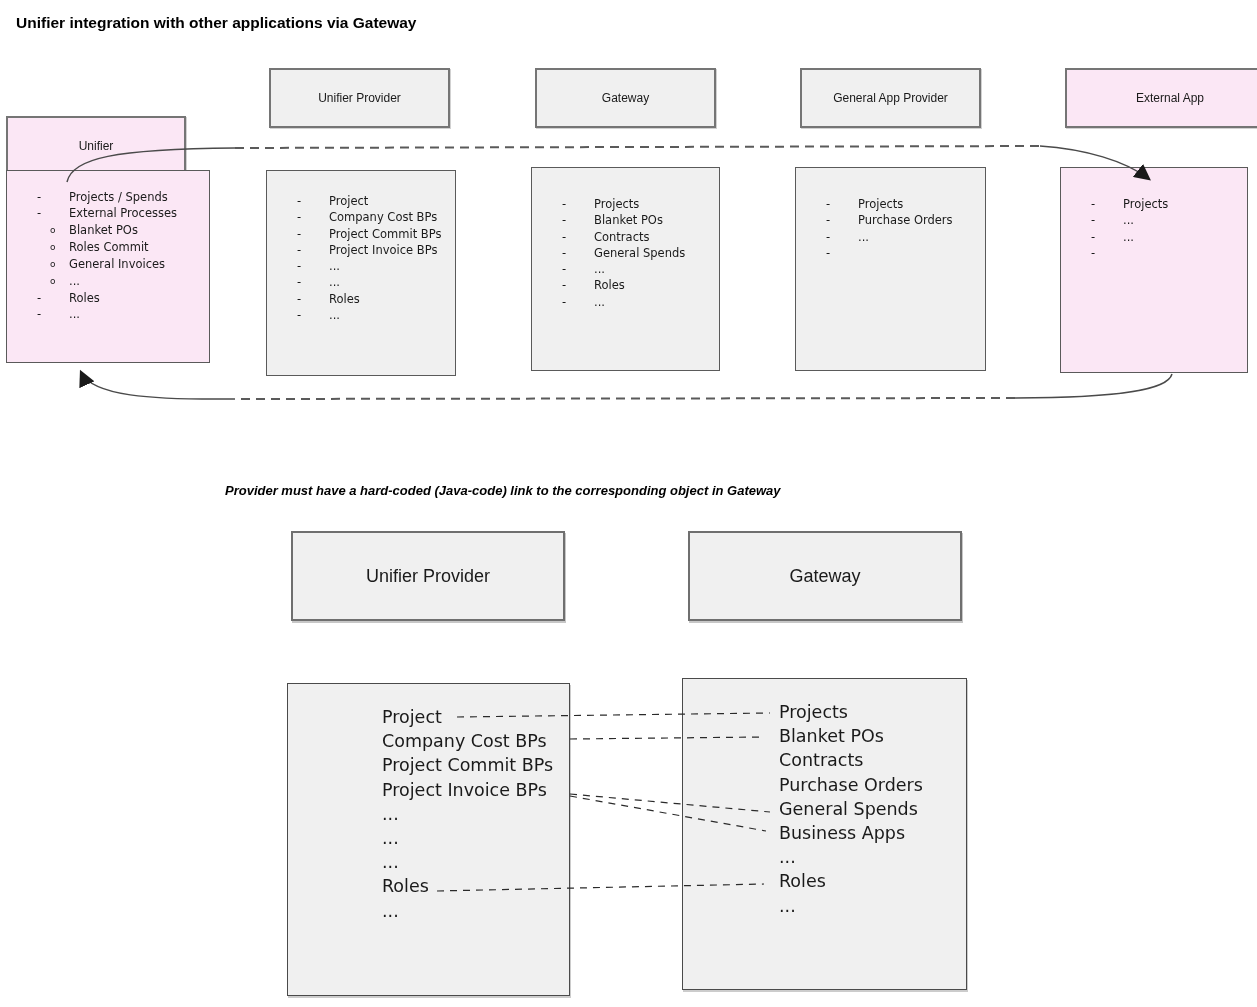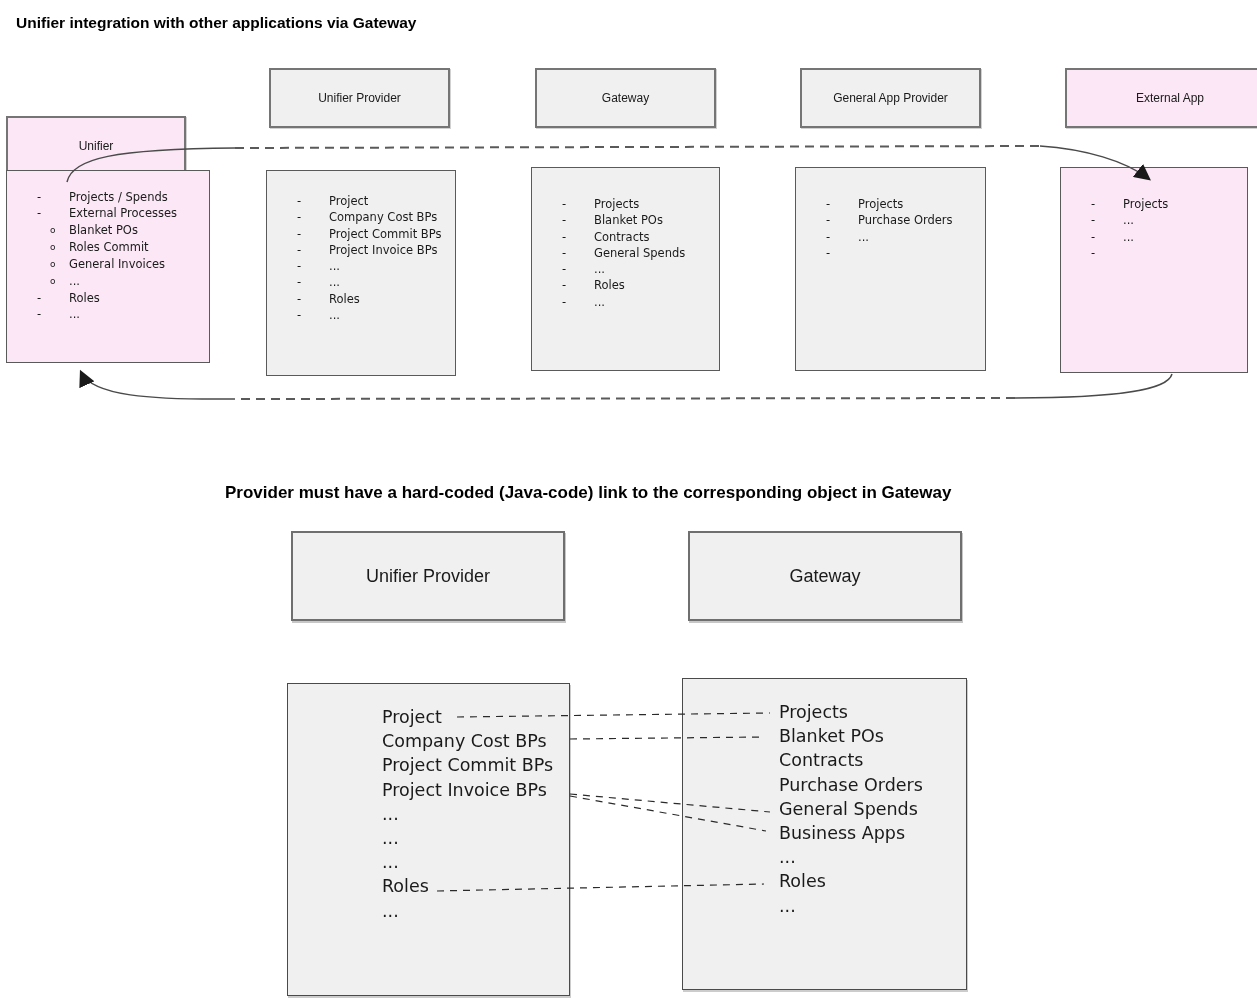--- a/index.html
+++ b/index.html
@@ -1,20 +1,20 @@
 <!DOCTYPE html>
 <html><head>
 <meta charset="utf-8">
 <style>
   html,body{margin:0;padding:0;background:#ffffff;}
   body{width:1257px;height:1007px;position:relative;overflow:hidden;
        font-family:"Liberation Sans",sans-serif;color:#1a1a1a;}
   .abs{position:absolute;box-sizing:border-box;}
   .title1{font-size:15.5px;font-weight:bold;color:#000;white-space:nowrap;}
-  .title2{font-size:17px;font-weight:bold;color:#000;white-space:nowrap;}
+  .title2{font-size:13px;font-weight:bold;color:#000;white-space:nowrap;font-style:italic;}
   .hdr{border:2px solid #757575;background:#f0f0f0;display:flex;align-items:center;
        justify-content:center;font-size:12px;box-shadow:1px 1px 0 rgba(0,0,0,0.18);}
   .hdr.pink{background:#fbe7f5;}
   .hdr2{border:2px solid #6f6f6f;background:#f0f0f0;display:flex;align-items:center;
         justify-content:center;font-size:18px;box-shadow:1px 2px 0 rgba(0,0,0,0.22);}
   .cbox{border:1.6px solid #5a5a5a;background:#f0f0f0;
         font-family:"DejaVu Sans",sans-serif;font-size:11.5px;}
   .cbox.pink{background:#fbe7f5;}
   .cbox .li-row{display:flex;line-height:16.3px;}
   .cbox .marker{width:32px;flex:none;text-align:left;}

